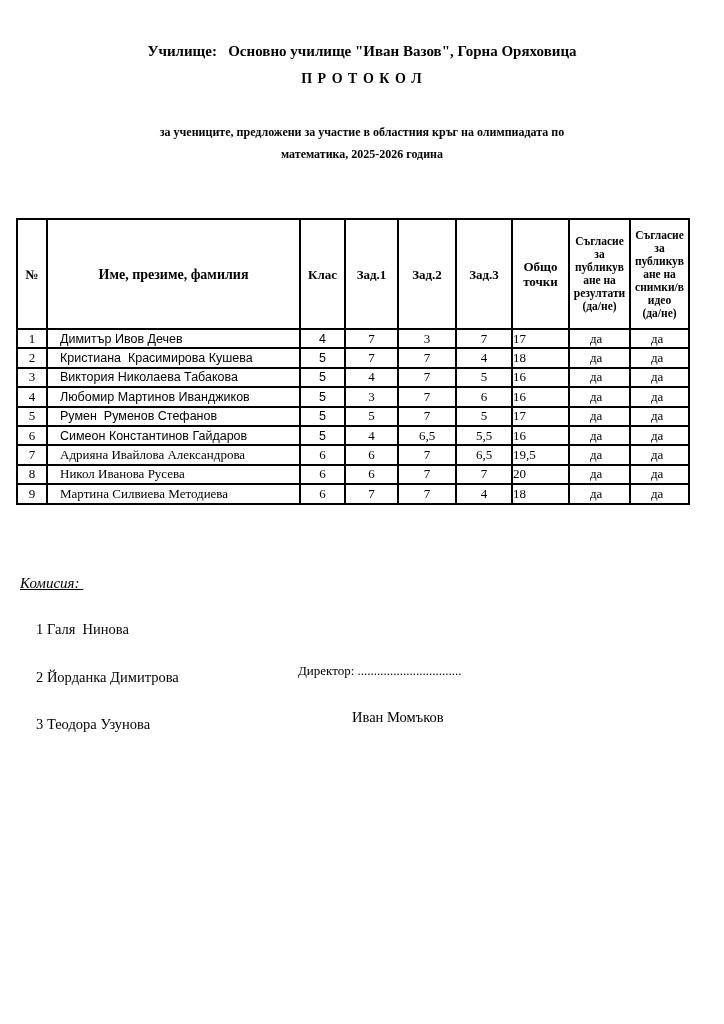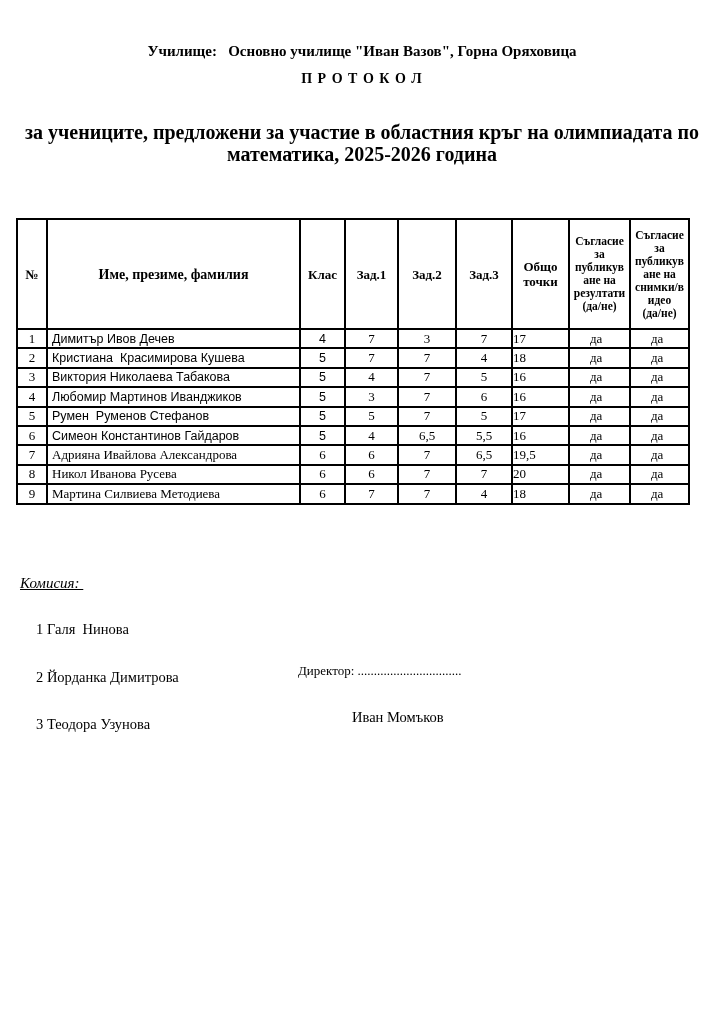--- a/index.html
+++ b/index.html
@@ -19,21 +19,21 @@
     text-align: center; font-weight: bold; font-size: 15px;
     white-space: pre;
   }
   .doc-title {
     position: absolute; top: 71px; left: 0; width: 100%;
     text-align: center; font-weight: bold; font-size: 14px;
     letter-spacing: 1px; white-space: pre;
   }
   .doc-subtitle {
     position: absolute; top: 121px; left: 0; width: 100%;
-    text-align: center; font-weight: bold; font-size: 20px;
+    text-align: center; font-weight: bold; font-size: 12px;
     line-height: 22px;
   }
 
   
   table.stable {
     position: absolute; left: 16px; top: 218px;
     width: 672px; table-layout: fixed;
     border-collapse: collapse;
   }
   .stable th, .stable td {
@@ -44,21 +44,21 @@
   .stable thead tr { height: 110px; }
   .stable th {
     font-weight: bold; font-size: 13px; text-align: center;
     white-space: pre-line; line-height: 15px;
   }
   .stable th.h-name { font-size: 14px; margin-left: 48px; }
   .stable th.h-consent { font-size: 11.5px; line-height: 13px; font-weight: bold; }
   .stable tbody tr { height: 19.4px; }
   .stable td { font-size: 13px; }
   .stable td.c { text-align: center; }
-  .stable td.name { text-align: left; padding-left: 4px; white-space: pre; }
+  .stable td.name { text-align: left; padding-left: 12px; white-space: pre; }
   .stable td.total { font-weight: normal; text-align: left; }
   .stable td.consent { text-align: left; padding-left: 20px; }
   .stable tr.sans td.name, .stable tr.sans td.grade {
     font-family: "Liberation Sans", sans-serif; font-size: 12.5px;
   }
 
   
   .commission { position: absolute; left: 20px; top: 575px; }
   .commission-label {
     font-style: italic; font-size: 15px;

